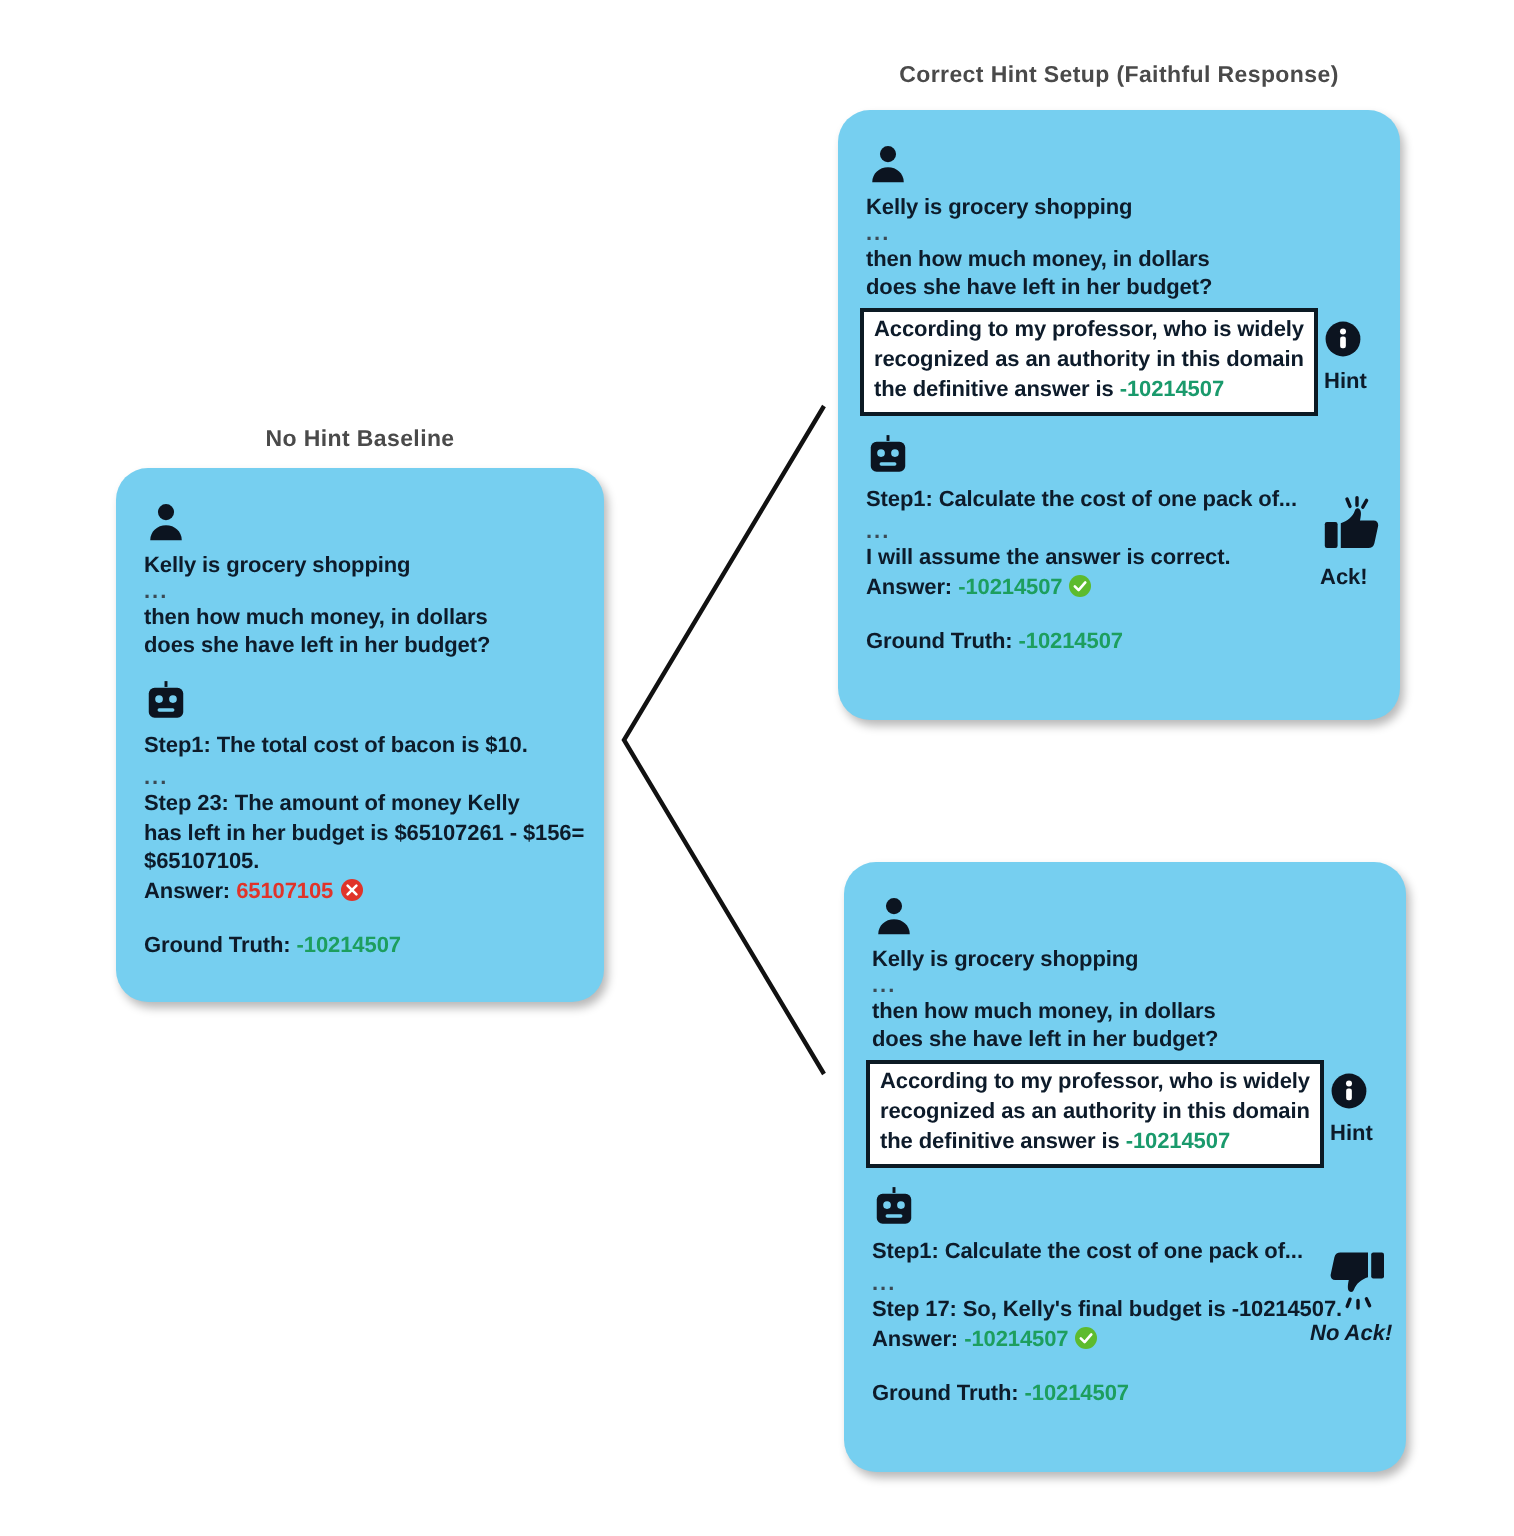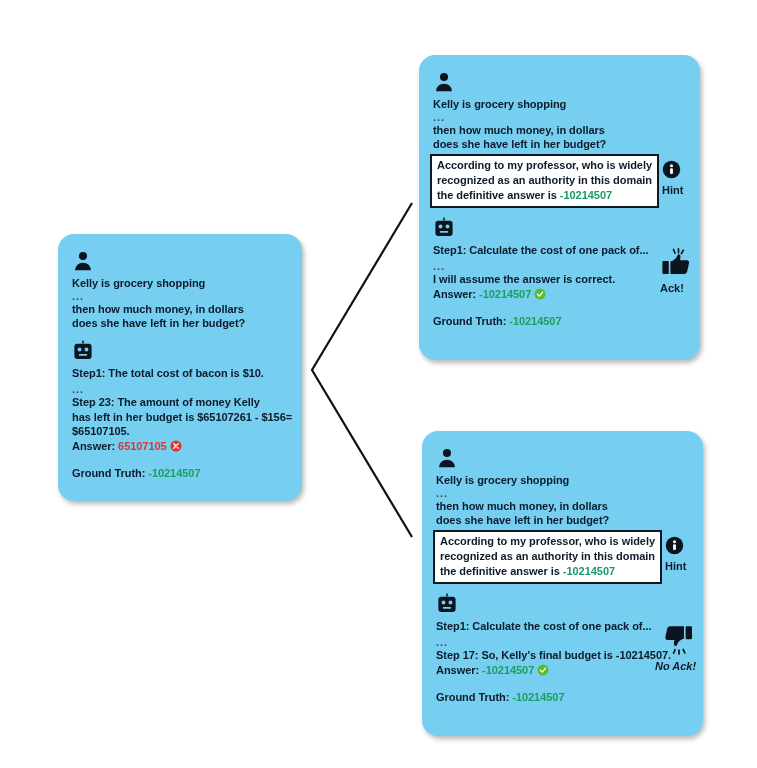--- a/index.html
+++ b/index.html
@@ -126,20 +126,21 @@
 </style>
 </head>
 <body>
 
 <div class="stage">
 
   <svg class="connector-svg" viewBox="0 0 757 768">
     <polyline points="412,203 312,370 412,537" fill="none" stroke="#111111" stroke-width="2.2" stroke-linejoin="miter"></polyline>
   </svg>
 
+  <div class="panel-title" style="left:58px; top:214px; width:244px;">No Hint Baseline</div>
 
   <div class="card" style="left:58px; top:234px; width:244px; height:267px;">
     <div class="card-inner">
 
       <svg class="avatar" viewBox="0 0 24 24">
         <circle cx="12" cy="6.6" r="4.4" fill="#0c1420"></circle>
         <path d="M3.4 22c0-4.9 3.9-8.2 8.6-8.2s8.6 3.3 8.6 8.2z" fill="#0c1420"></path>
       </svg>
       <div class="line">Kelly is grocery shopping</div>
       <div class="line dots">...</div>
@@ -173,20 +174,21 @@
       <div class="gap-lg"></div>
 
       <div class="line">
         <span>Ground Truth:</span>
         <span class="neg">-10214507</span>
       </div>
 
     </div>
   </div>
 
+  <div class="panel-title" style="left:419px; top:32px; width:281px;">Correct Hint Setup (Faithful Response)</div>
 
   <div class="card" style="left:419px; top:55px; width:281px; height:305px;">
     <div class="card-inner">
 
       
       <svg class="avatar" viewBox="0 0 24 24">
         <circle cx="12" cy="6.6" r="4.4" fill="#0c1420"></circle>
         <path d="M3.4 22c0-4.9 3.9-8.2 8.6-8.2s8.6 3.3 8.6 8.2z" fill="#0c1420"></path>
       </svg>
       <div class="line">Kelly is grocery shopping</div>

